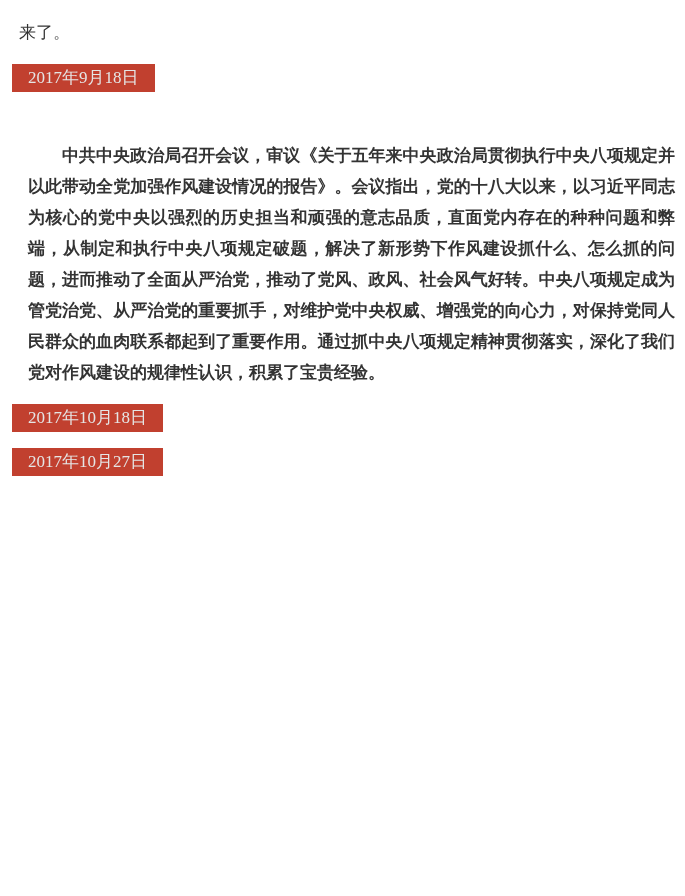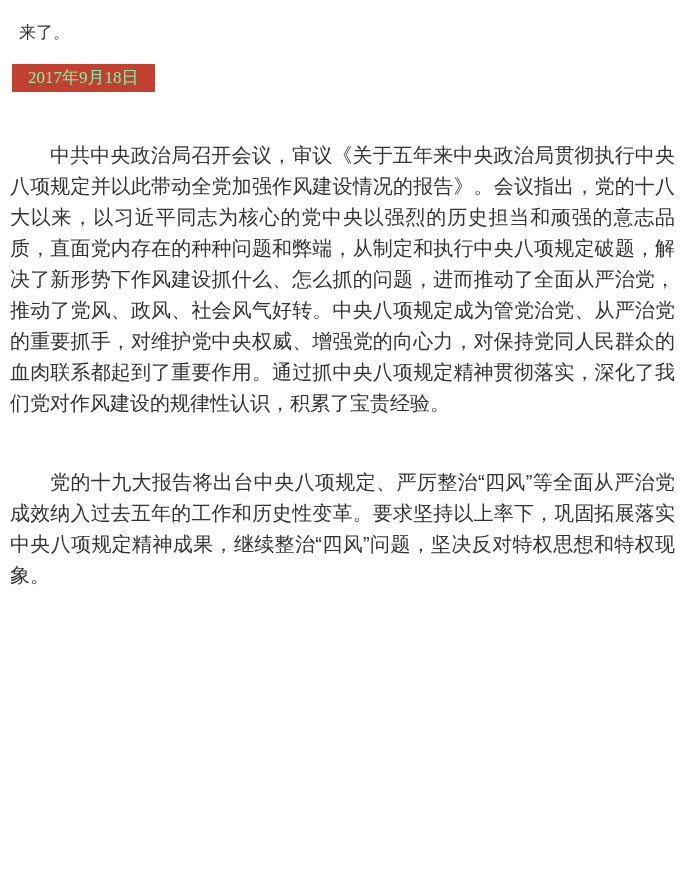--- a/index.html
+++ b/index.html
@@ -19,50 +19,56 @@
     line-height: 31px;
     text-align: justify;
   }
   .entry { margin: 0; }
   .date-row {
     margin: 16px 0 0 0;
   }
   .date-badge {
     display: inline-block;
     background: #c1402f;
-    color: #86efac;
+    color: #e5e5e5;
     font-family: "Liberation Serif", "DejaVu Serif", serif;
     font-size: 17px;
     line-height: 20px;
     padding: 4px 16px;
     margin-left: 2px;
   }
   .body-paragraph {
-    margin: 48px 0 10px 0;
-    font-size: 20px;
+    margin: 48px 0 10px 18px;
+    font-size: 17px;
     line-height: 31px;
     text-align: justify;
     text-indent: 2em;
+    font-weight: bold;
   }
 </style>
 </head>
 <body>
 
 <div class="page">
 
   <p class="intro">来了。</p>
 
   <section class="entry">
     <div class="date-row">
       <span class="date-badge">2017年9月18日</span>
     </div>
     <p class="body-paragraph">中共中央政治局召开会议，审议《关于五年来中央政治局贯彻执行中央八项规定并以此带动全党加强作风建设情况的报告》。会议指出，党的十八大以来，以习近平同志为核心的党中央以强烈的历史担当和顽强的意志品质，直面党内存在的种种问题和弊端，从制定和执行中央八项规定破题，解决了新形势下作风建设抓什么、怎么抓的问题，进而推动了全面从严治党，推动了党风、政风、社会风气好转。中央八项规定成为管党治党、从严治党的重要抓手，对维护党中央权威、增强党的向心力，对保持党同人民群众的血肉联系都起到了重要作用。通过抓中央八项规定精神贯彻落实，深化了我们党对作风建设的规律性认识，积累了宝贵经验。</p>
   </section>
 
   <section class="entry">
-    <p class="body-paragraph">党的十九大报告将出台中央八项规定、严厉整治“四风”等全面从严治党成效纳入过去五年的工作和历史性变革。要求坚持以上率下，巩固拓展落实中央八项规定精神成果，继续整治“四风”问题，坚决反对特权思想和特权现象。</p>
+    <div class="date-row">
+      <span class="date-badge">2017年10月18日</span>
+    </div>
   </section>
 
   <section class="entry">
+    <div class="date-row">
+      <span class="date-badge">2017年10月27日</span>
+    </div>
   </section>
 
 
 </div>
 
 </body></html>

